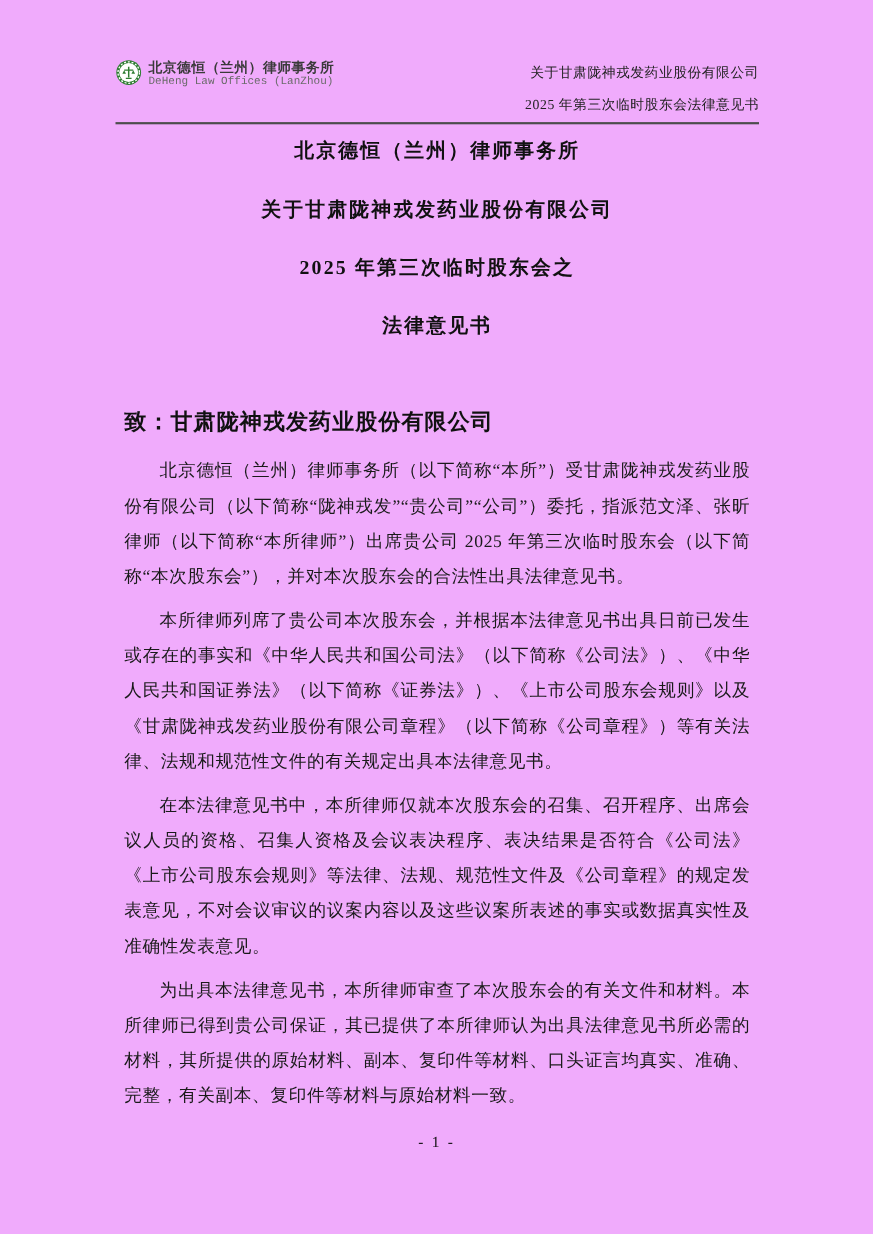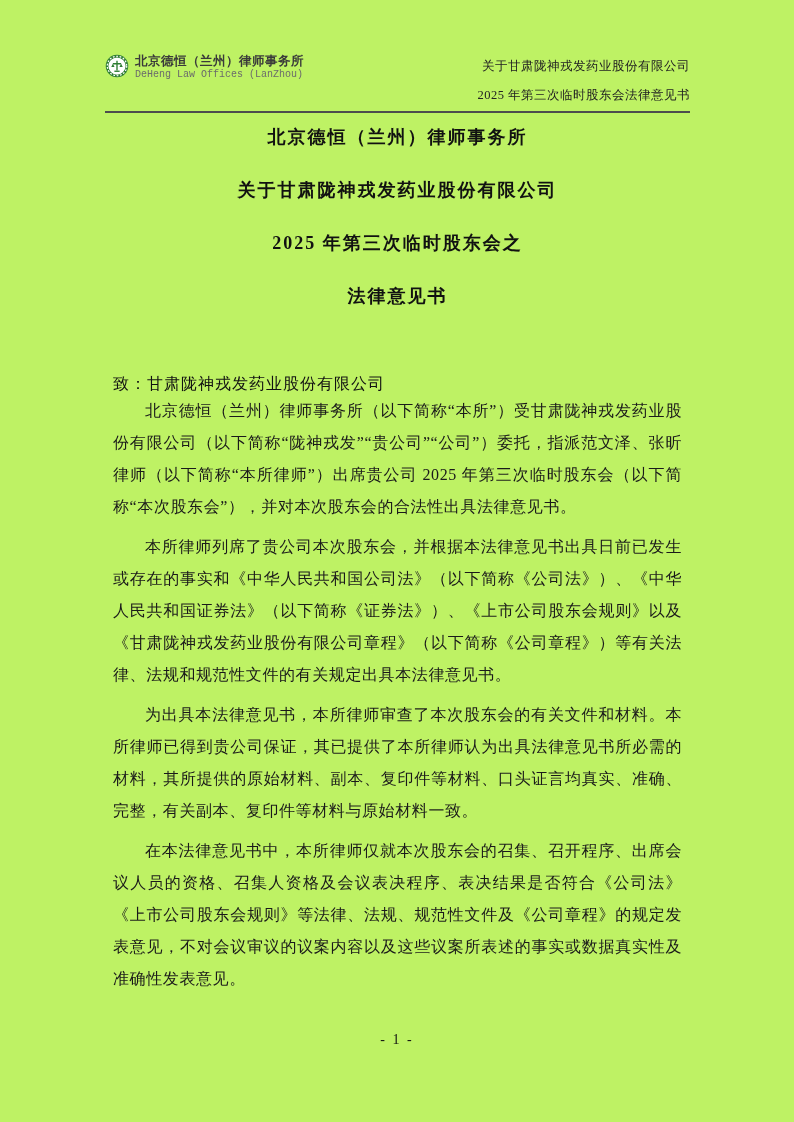--- a/index.html
+++ b/index.html
@@ -7,21 +7,21 @@
   html, body { background: #ffffff; }
   body {
     font-family: "Liberation Serif", "DejaVu Serif", serif;
     color: #1a1a1a;
   }
   .page {
     position: relative;
     width: 794px;
     height: 1122px;
     margin: 0 auto;
-    background: #bef264;
+    background: #f0abfc;
     overflow: hidden;
   }
 
   
   .header {
     position: absolute;
     top: 52px;
     left: 105px;
     right: 104px;
     border-bottom: 2.5px solid #4d4d4d;
@@ -81,25 +81,26 @@
 
   
   .doc-body {
     position: absolute;
     top: 373px;
     left: 113px;
     width: 569px;
   }
   .addressee {
     font-family: "Liberation Sans", "DejaVu Sans", sans-serif;
-    font-size: 16px;
-    font-weight: normal;
+    font-size: 20px;
+    font-weight: bold;
     color: #111111;
     letter-spacing: 1px;
     line-height: 22px;
+    margin-bottom: 18px;
   }
   .doc-body p {
     font-size: 16px;
     color: #1a1a1a;
     line-height: 32px;
     text-align: justify;
     text-indent: 2em;
     letter-spacing: 0.6px;
     margin-bottom: 8px;
   }
@@ -150,21 +151,21 @@
     <div class="title-line">北京德恒（兰州）律师事务所</div>
     <div class="title-line">关于甘肃陇神戎发药业股份有限公司</div>
     <div class="title-line">2025 年第三次临时股东会之</div>
     <div class="title-line">法律意见书</div>
   </div>
 
   <div class="doc-body">
     <div class="addressee">致：甘肃陇神戎发药业股份有限公司</div>
     <p>北京德恒（兰州）律师事务所（以下简称“本所”）受甘肃陇神戎发药业股份有限公司（以下简称“陇神戎发”“贵公司”“公司”）委托，指派范文泽、张昕律师（以下简称“本所律师”）出席贵公司 2025 年第三次临时股东会（以下简称“本次股东会”），并对本次股东会的合法性出具法律意见书。</p>
     <p>本所律师列席了贵公司本次股东会，并根据本法律意见书出具日前已发生或存在的事实和《中华人民共和国公司法》（以下简称《公司法》）、《中华人民共和国证券法》（以下简称《证券法》）、《上市公司股东会规则》以及《甘肃陇神戎发药业股份有限公司章程》（以下简称《公司章程》）等有关法律、法规和规范性文件的有关规定出具本法律意见书。</p>
+    <p>在本法律意见书中，本所律师仅就本次股东会的召集、召开程序、出席会议人员的资格、召集人资格及会议表决程序、表决结果是否符合《公司法》《上市公司股东会规则》等法律、法规、规范性文件及《公司章程》的规定发表意见，不对会议审议的议案内容以及这些议案所表述的事实或数据真实性及准确性发表意见。</p>
     <p>为出具本法律意见书，本所律师审查了本次股东会的有关文件和材料。本所律师已得到贵公司保证，其已提供了本所律师认为出具法律意见书所必需的材料，其所提供的原始材料、副本、复印件等材料、口头证言均真实、准确、完整，有关副本、复印件等材料与原始材料一致。</p>
-    <p>在本法律意见书中，本所律师仅就本次股东会的召集、召开程序、出席会议人员的资格、召集人资格及会议表决程序、表决结果是否符合《公司法》《上市公司股东会规则》等法律、法规、规范性文件及《公司章程》的规定发表意见，不对会议审议的议案内容以及这些议案所表述的事实或数据真实性及准确性发表意见。</p>
   </div>
 
   <div class="footer">
     <span class="page-number">- 1 -</span>
   </div>
 
 </div>
 
 </body></html>

